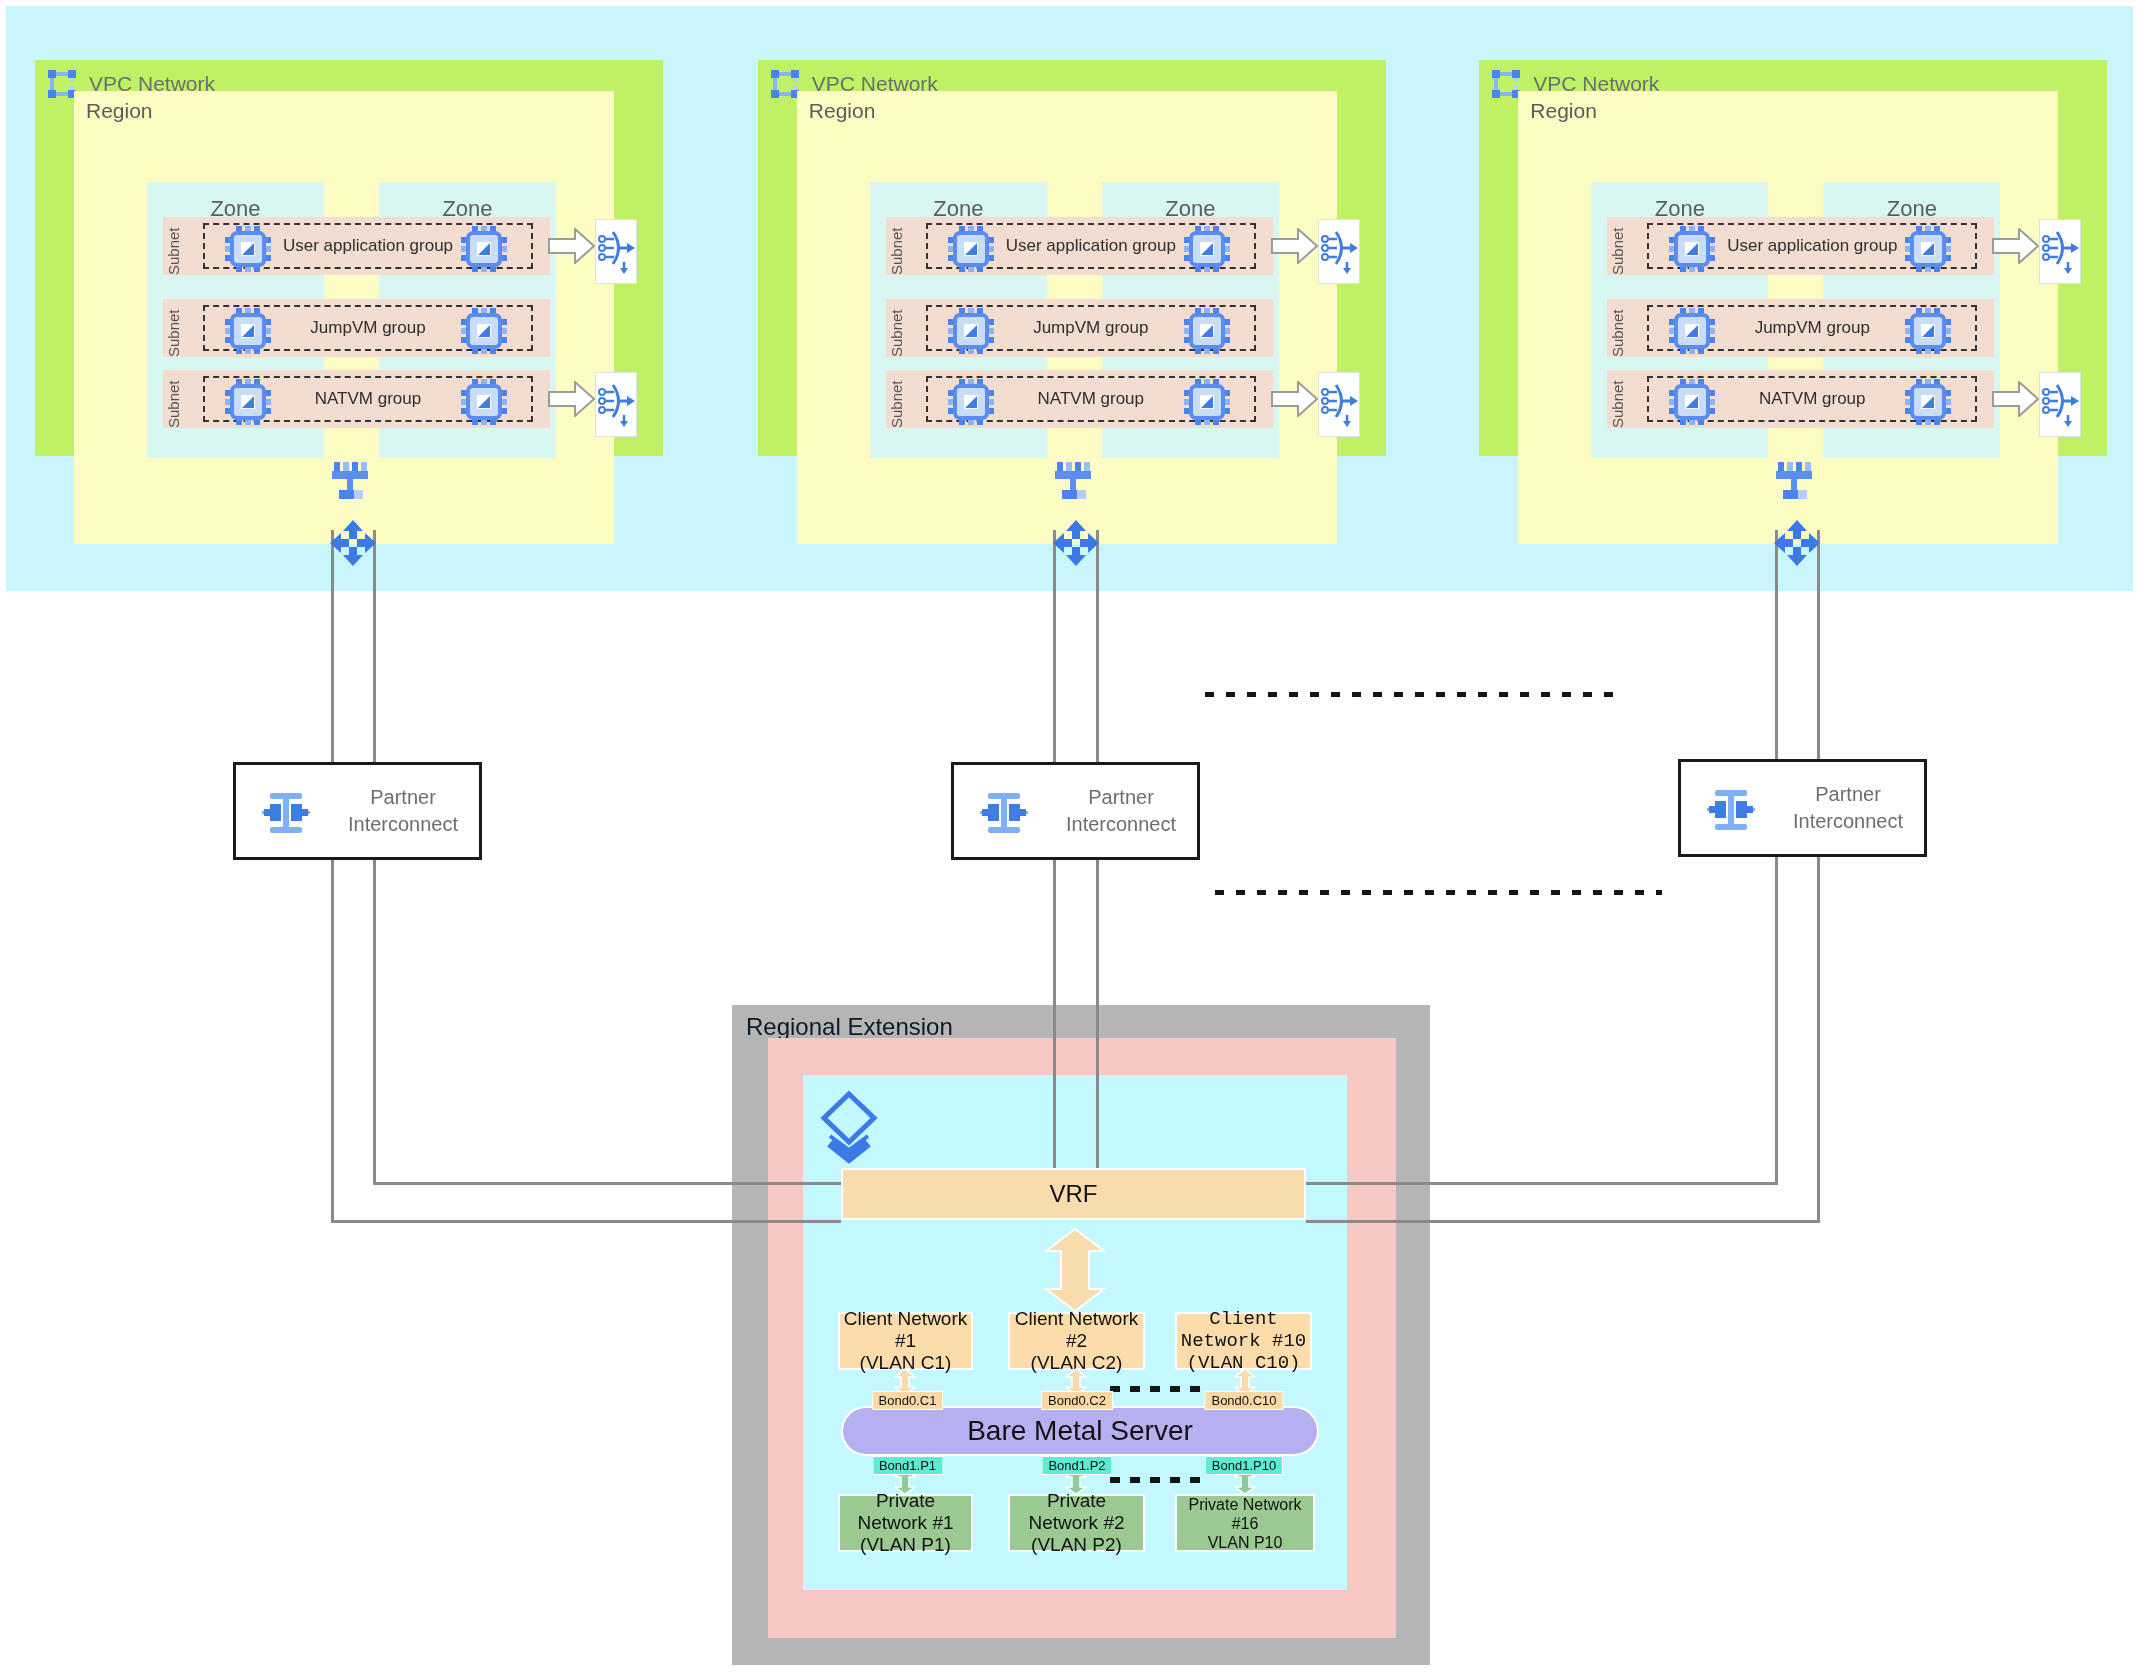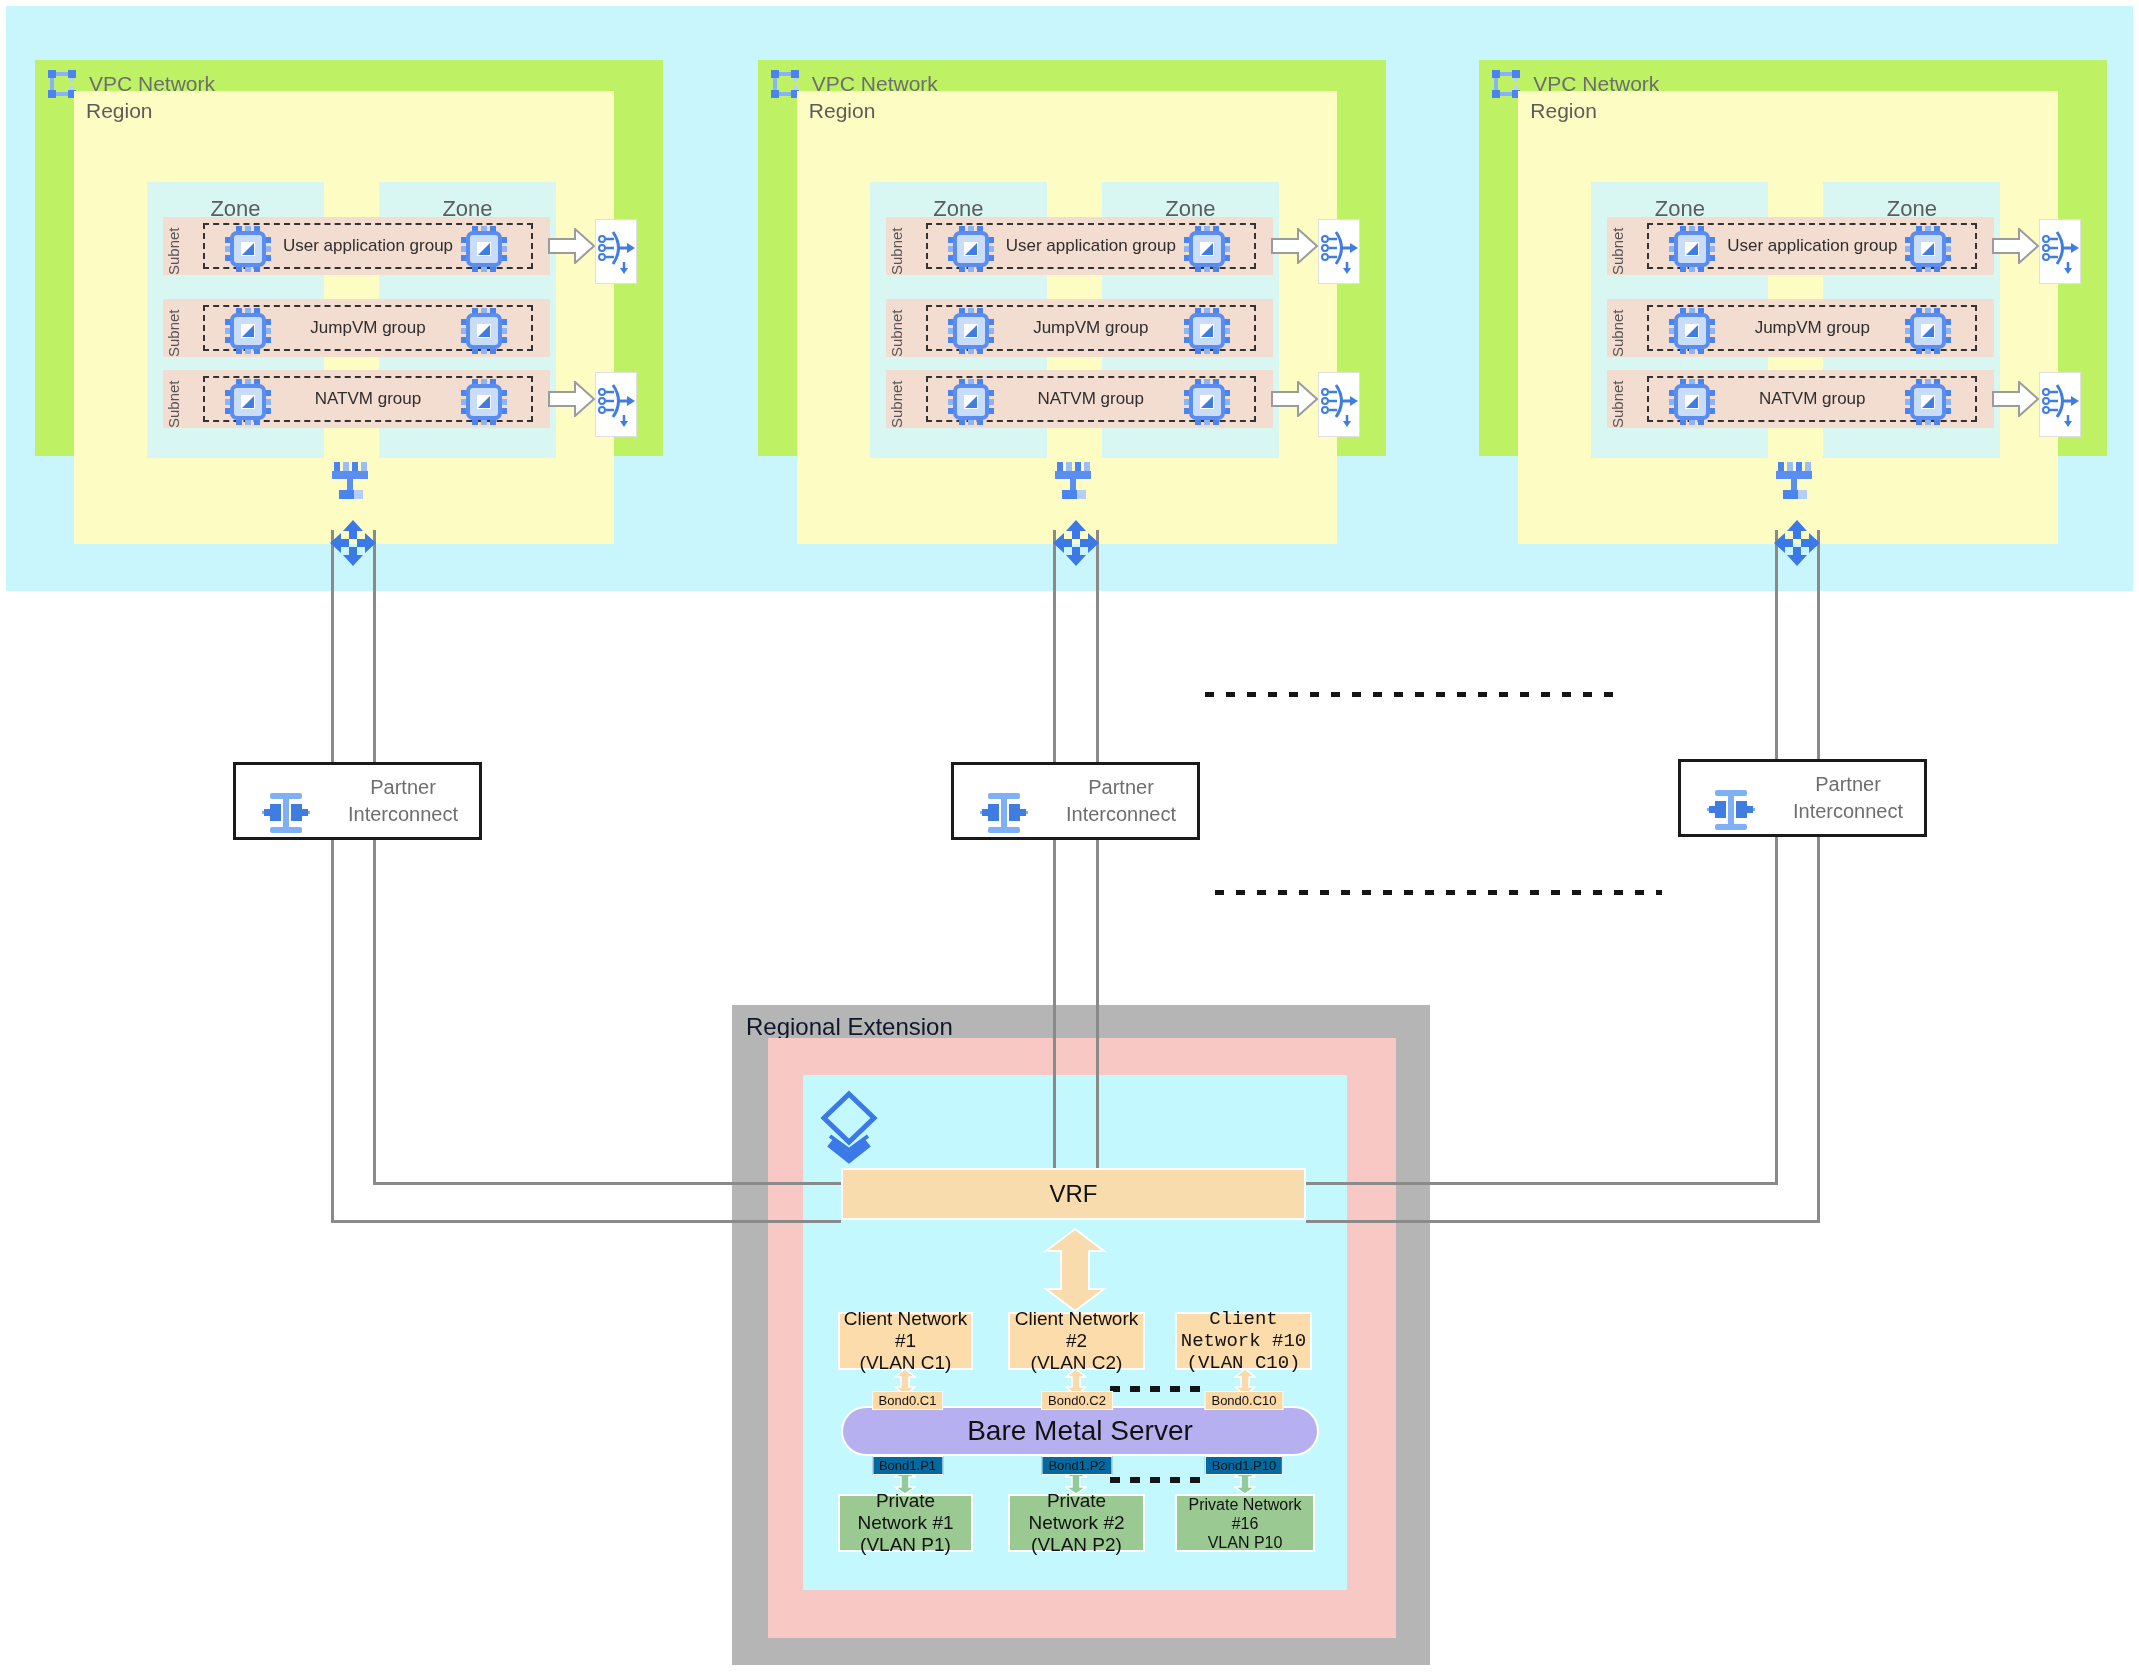--- a/index.html
+++ b/index.html
@@ -28,21 +28,21 @@
           box-shadow:0 0 0 1px #e0e0e0;display:flex;align-items:center;justify-content:center;}
   .switch-icon{position:absolute;left:297px;top:402px;}
   .move-icon{position:absolute;left:294px;top:459px;z-index:6;}
   
   .line{position:absolute;background:#8a8a8a;z-index:3;}
   .dotted{position:absolute;height:5px;z-index:2;
           background:repeating-linear-gradient(90deg,#151515 0 9px,transparent 9px 21px);}
   .dotted-sm{position:absolute;height:6px;z-index:6;
           background:repeating-linear-gradient(90deg,#151515 0 10px,transparent 10px 20px);}
   
-  .pi{position:absolute;width:249px;height:78px;background:#fff;border:3px solid #1a1a1a;
+  .pi{position:absolute;width:249px;height:98px;background:#fff;border:3px solid #1a1a1a;
       box-sizing:border-box;z-index:4;}
   .pi-icon{position:absolute;left:26px;top:26px;}
   .pi-label{position:absolute;left:92px;top:50%;transform:translateY(-50%);width:150px;
             text-align:center;font-size:20px;line-height:27px;color:#6e6e6e;}
   
   .re-gray{position:absolute;left:732px;top:1005px;width:698px;height:660px;background:#b5b5b5;}
   .re-title{position:absolute;left:14px;top:8px;font-size:24px;color:#0f172a;}
   .re-pink{position:absolute;left:36px;top:33px;width:628px;height:600px;background:#f7c8c4;}
   .re-cyan{position:absolute;left:35px;top:37px;width:544px;height:515px;background:#c2f8fe;}
   .vrf{position:absolute;left:841px;top:1168px;width:465px;height:52px;background:#f8dcae;
@@ -50,21 +50,21 @@
        font-size:24px;color:#111;z-index:5;}
   .big-arrow{position:absolute;left:1032px;top:1228px;z-index:4;}
   .layers-icon{position:absolute;left:818px;top:1090px;z-index:4;}
   .net-box{position:absolute;height:58px;border:2px solid #fff;box-sizing:border-box;z-index:5;
            display:flex;flex-direction:column;align-items:center;justify-content:center;
            font-size:19px;line-height:22px;color:#111;text-align:center;}
   .client{background:#fbdcaa;} .private{background:#9aca92;}
   .net-box.small{font-size:16px;line-height:19px;}
   .bond{position:absolute;transform:translateX(-50%);padding:1px 6px;font-size:13px;color:#111;
         border:1px solid #fff;z-index:6;white-space:nowrap;}
-  .bond.top{background:#fbd9a6;} .bond.bot{background:#0369a1;text-align:right;}
+  .bond.top{background:#fbd9a6;} .bond.bot{background:#5eead4;text-align:right;}
   .varrow{position:absolute;transform:translateX(-50%);z-index:5;}
   .server{position:absolute;left:841px;top:1406px;width:478px;height:50px;background:#b7b0f0;
           border:2px solid #fff;box-sizing:border-box;border-radius:27px;display:flex;align-items:center;
           justify-content:center;font-size:28px;color:#111;z-index:5;}
 </style>
 </head>
 <body>
 
 <div id="canvas">
   <div class="band"></div>

